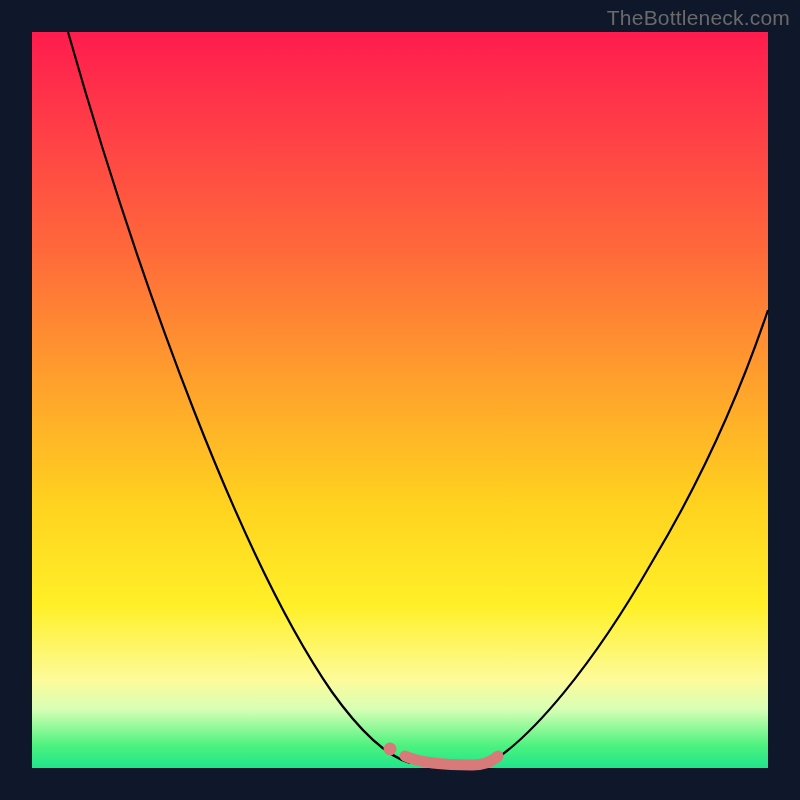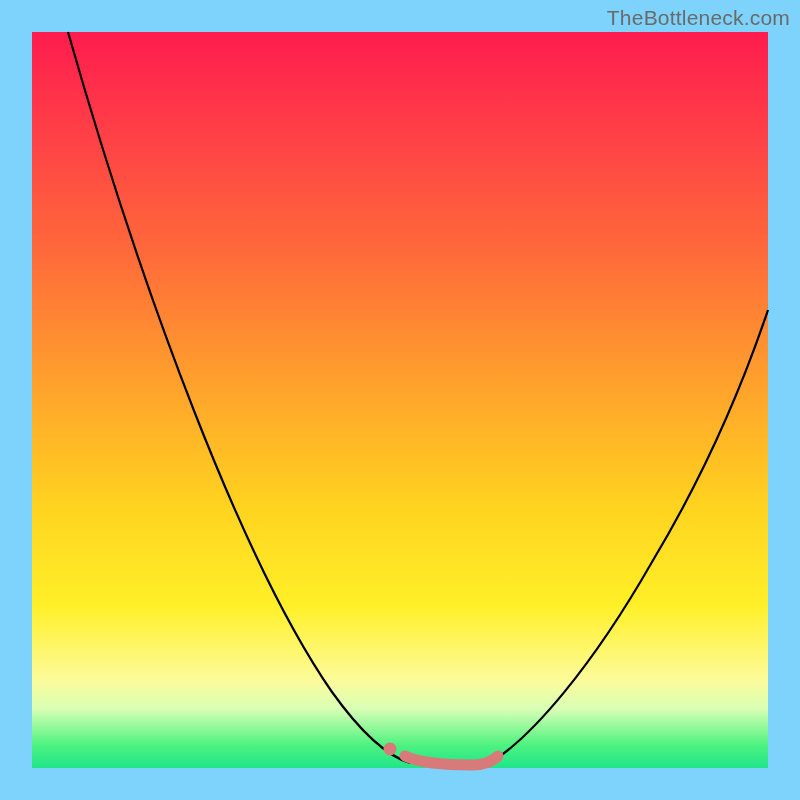--- a/index.html
+++ b/index.html
@@ -10,21 +10,21 @@
     background: #000;
     overflow: hidden;
     font-family: Arial, Helvetica, sans-serif;
   }
   .frame {
     position: absolute;
     top: 0;
     left: 0;
     width: 800px;
     height: 800px;
-    background: #7dd3fc;
+    background: #0f172a;
   }
   .plot {
     position: absolute;
     top: 32px;
     left: 32px;
     width: 736px;
     height: 736px;
     
     background: linear-gradient(to bottom,
       #ff1c4e 0%,

